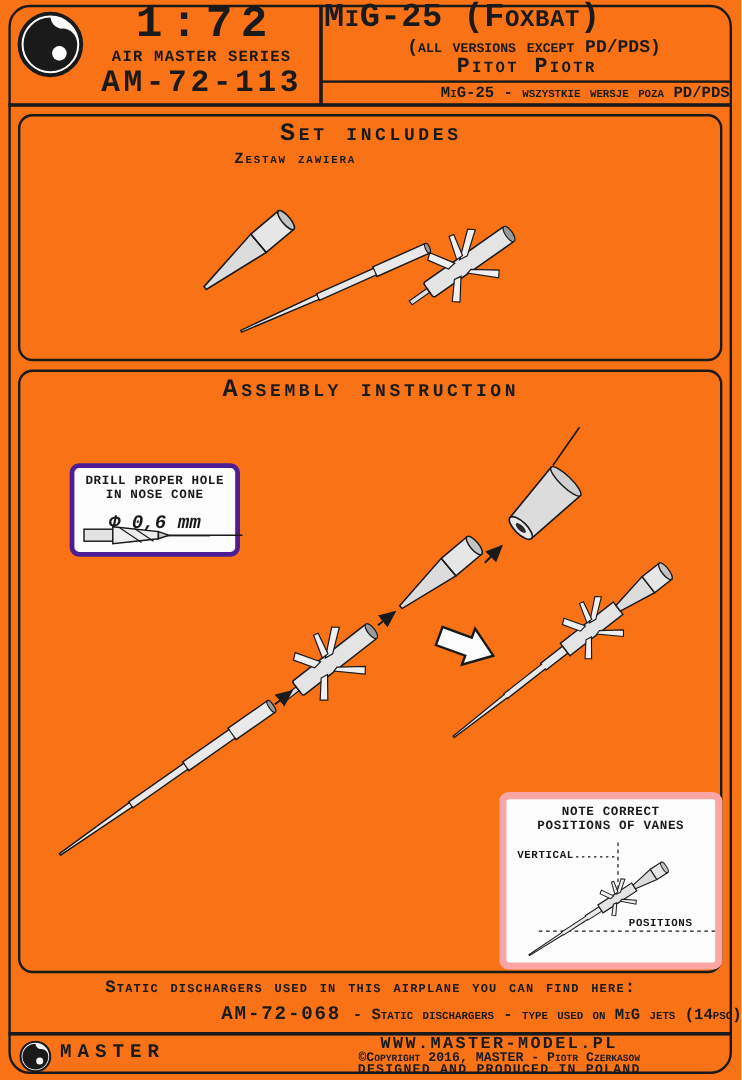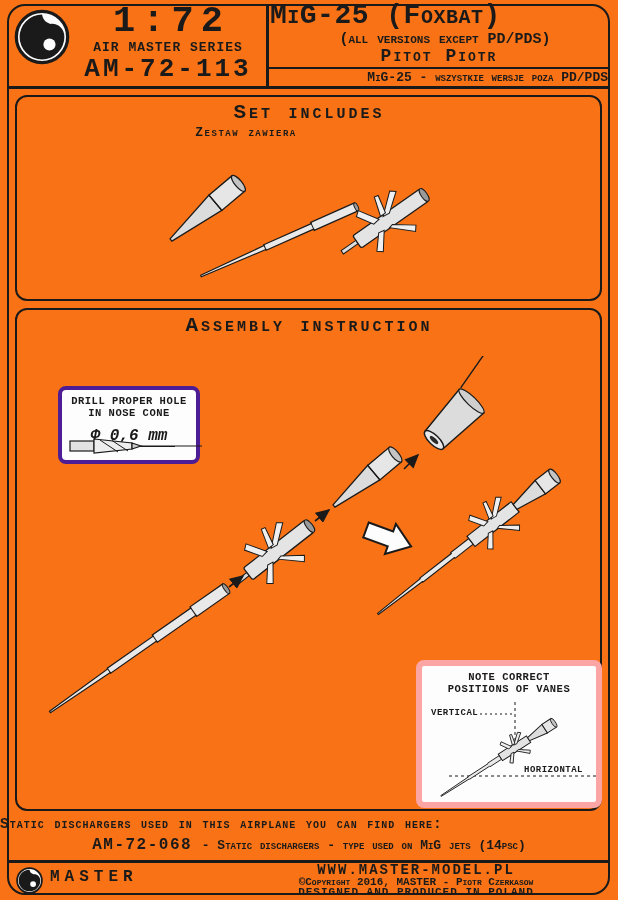--- a/index.html
+++ b/index.html
@@ -49,22 +49,22 @@
 
   
   .vanes-box { left:416px; top:620px; width:186px; height:148px; border:6px solid #fca5a5; border-radius:8px; background:#fdfdfd;margin-top:40px; }
   .vn-l { text-align:center; font-size:10.5px; font-weight:bold; line-height:12px; letter-spacing:0.5px; }
   .vn-l1 { margin-top:5px; }
   .vn-svg { position:absolute; left:3px; top:32px; width:180px; height:112px; }
   .vn-vert  { position:absolute; left:7px;  top:42px;  font-size:9px; font-weight:bold; background:#fdfdfd; padding:0 2px; letter-spacing:0.5px; }
   .vn-horz  { position:absolute; left:100px; top:99px; font-size:9px; font-weight:bold; background:#fdfdfd; padding:0 2px; letter-spacing:0.5px; }
 
   
-  .fi-1 { left:0; top:816px; width:618px; font-size:14.5px; font-weight:bold; letter-spacing:1px; text-align:left; }
-  .fi-2 { left:0; top:836px; width:618px; text-align:center; }
+  .fi-1 { left:0; top:816px; width:618px; font-size:14.5px; font-weight:bold; letter-spacing:1px; text-align:center; }
+  .fi-2 { left:0; top:836px; width:618px; text-align:right; }
   .fi-code { font-size:16px; font-weight:bold; letter-spacing:1.5px; }
   .fi-desc { font-size:13px; font-weight:bold; }
   .foot-rule { left:7px; top:860px; width:603px; height:2.5px; background:#1a1a1a; }
 
   
   .b-logo { left:16px; top:867px; width:27px; height:27px; }
   .b-brand { left:50px; top:868px; font-size:16px; font-weight:bold; letter-spacing:5px; }
   .b-right { left:230px; top:864px; width:372px; text-align:center; }
   .b-web { font-size:14px; font-weight:bold; letter-spacing:2px; line-height:13px; }
   .b-copy { font-size:11px; font-weight:bold; line-height:10px; }
@@ -232,21 +232,21 @@
           <polygon points="5,6 24,20 20,25 1,7"></polygon>
           <polygon points="-5,6 -18,23 -23,19 -11,5"></polygon>
           <polygon points="0,-7.5 6,-27 10,-26 6,-7.5"></polygon>
         </g>
         <polygon points="174,-3 206,-8.5 206,8.5 174,3" fill="#dcdcdc" stroke="#1a1a1a" stroke-width="1.6"></polygon>
         <rect x="206" y="-8.5" width="18" height="17" fill="#e6e6e6" stroke="#1a1a1a" stroke-width="1.6"></rect>
         <ellipse cx="224" cy="0" rx="3" ry="8.5" fill="#c4c4c4" stroke="#1a1a1a" stroke-width="1.4"></ellipse>
       </g>
     </svg>
     <div class="vn-vert">VERTICAL</div>
-    <div class="vn-horz">HORIZONTAL</div>
+    <div class="vn-horz">POSITIONS</div>
   </div>
 
   <div class="abs fi-1 sc">Static dischargers used in this airplane you can find here:</div>
   <div class="abs fi-2">
     <span class="fi-code">AM-72-068</span>
     <span class="fi-desc sc">- Static dischargers - type used on MiG jets (14psc)</span>
   </div>
   <div class="abs foot-rule"></div>
 
   <div class="abs b-logo">

